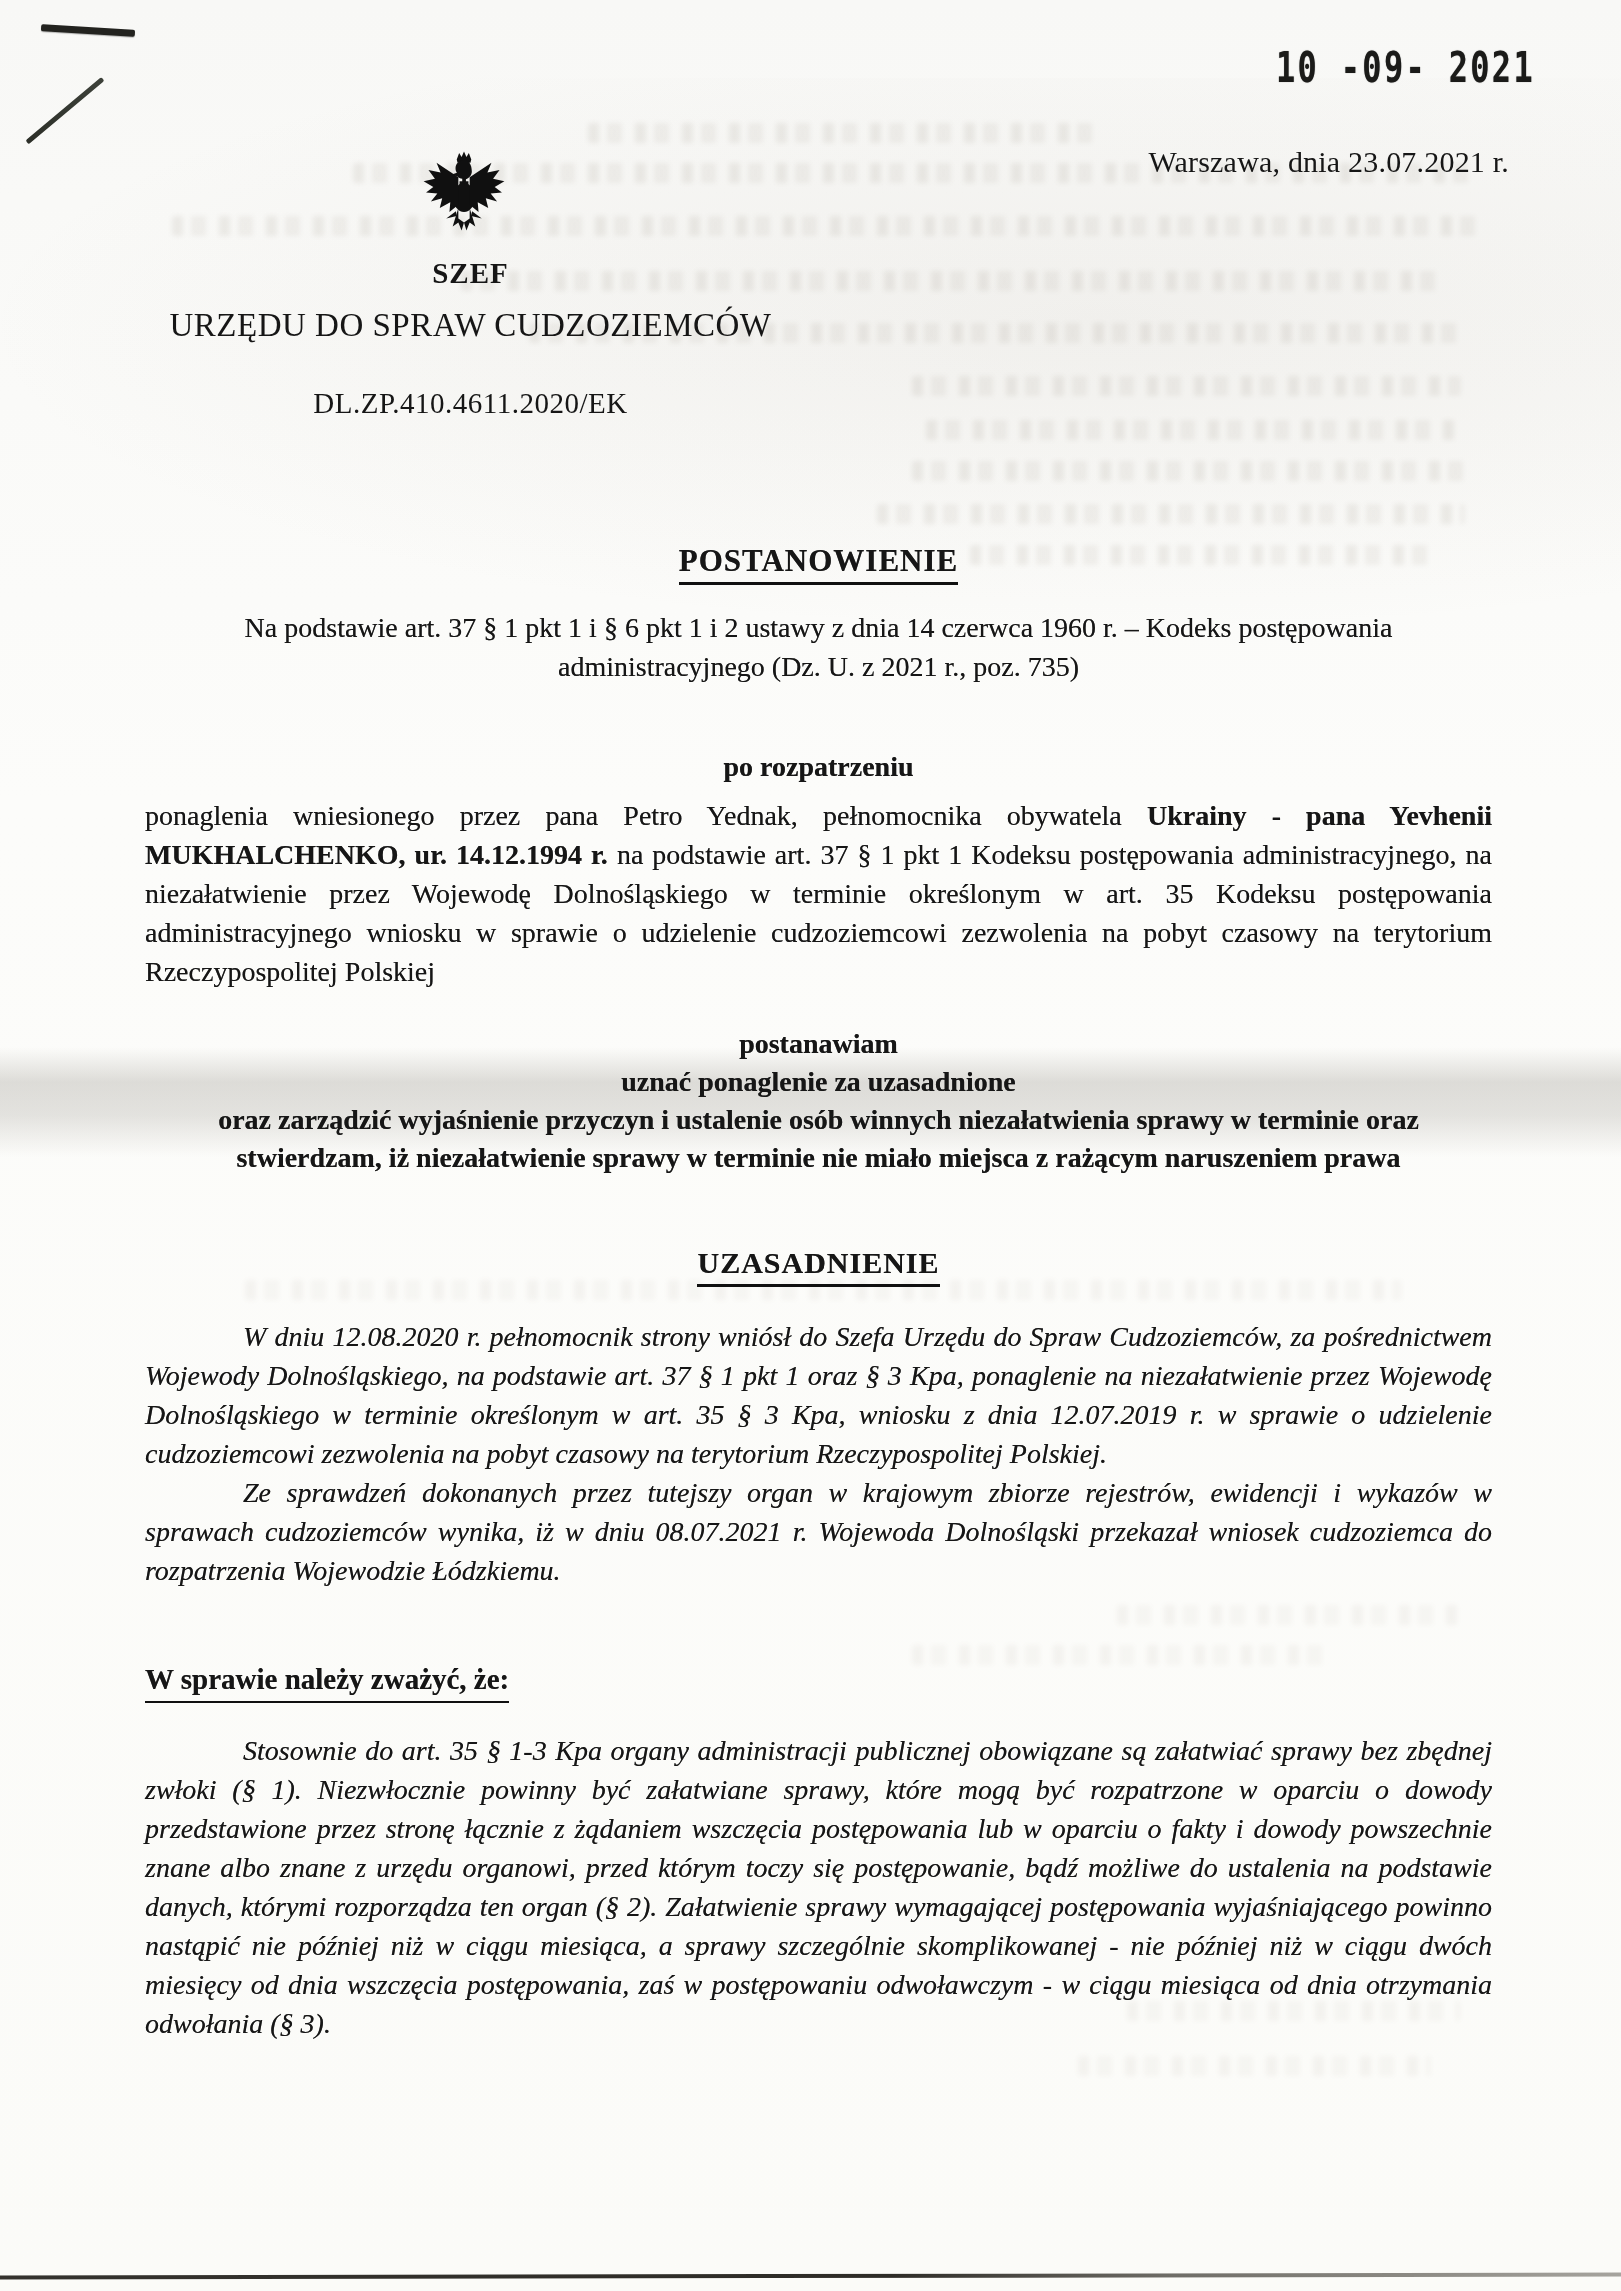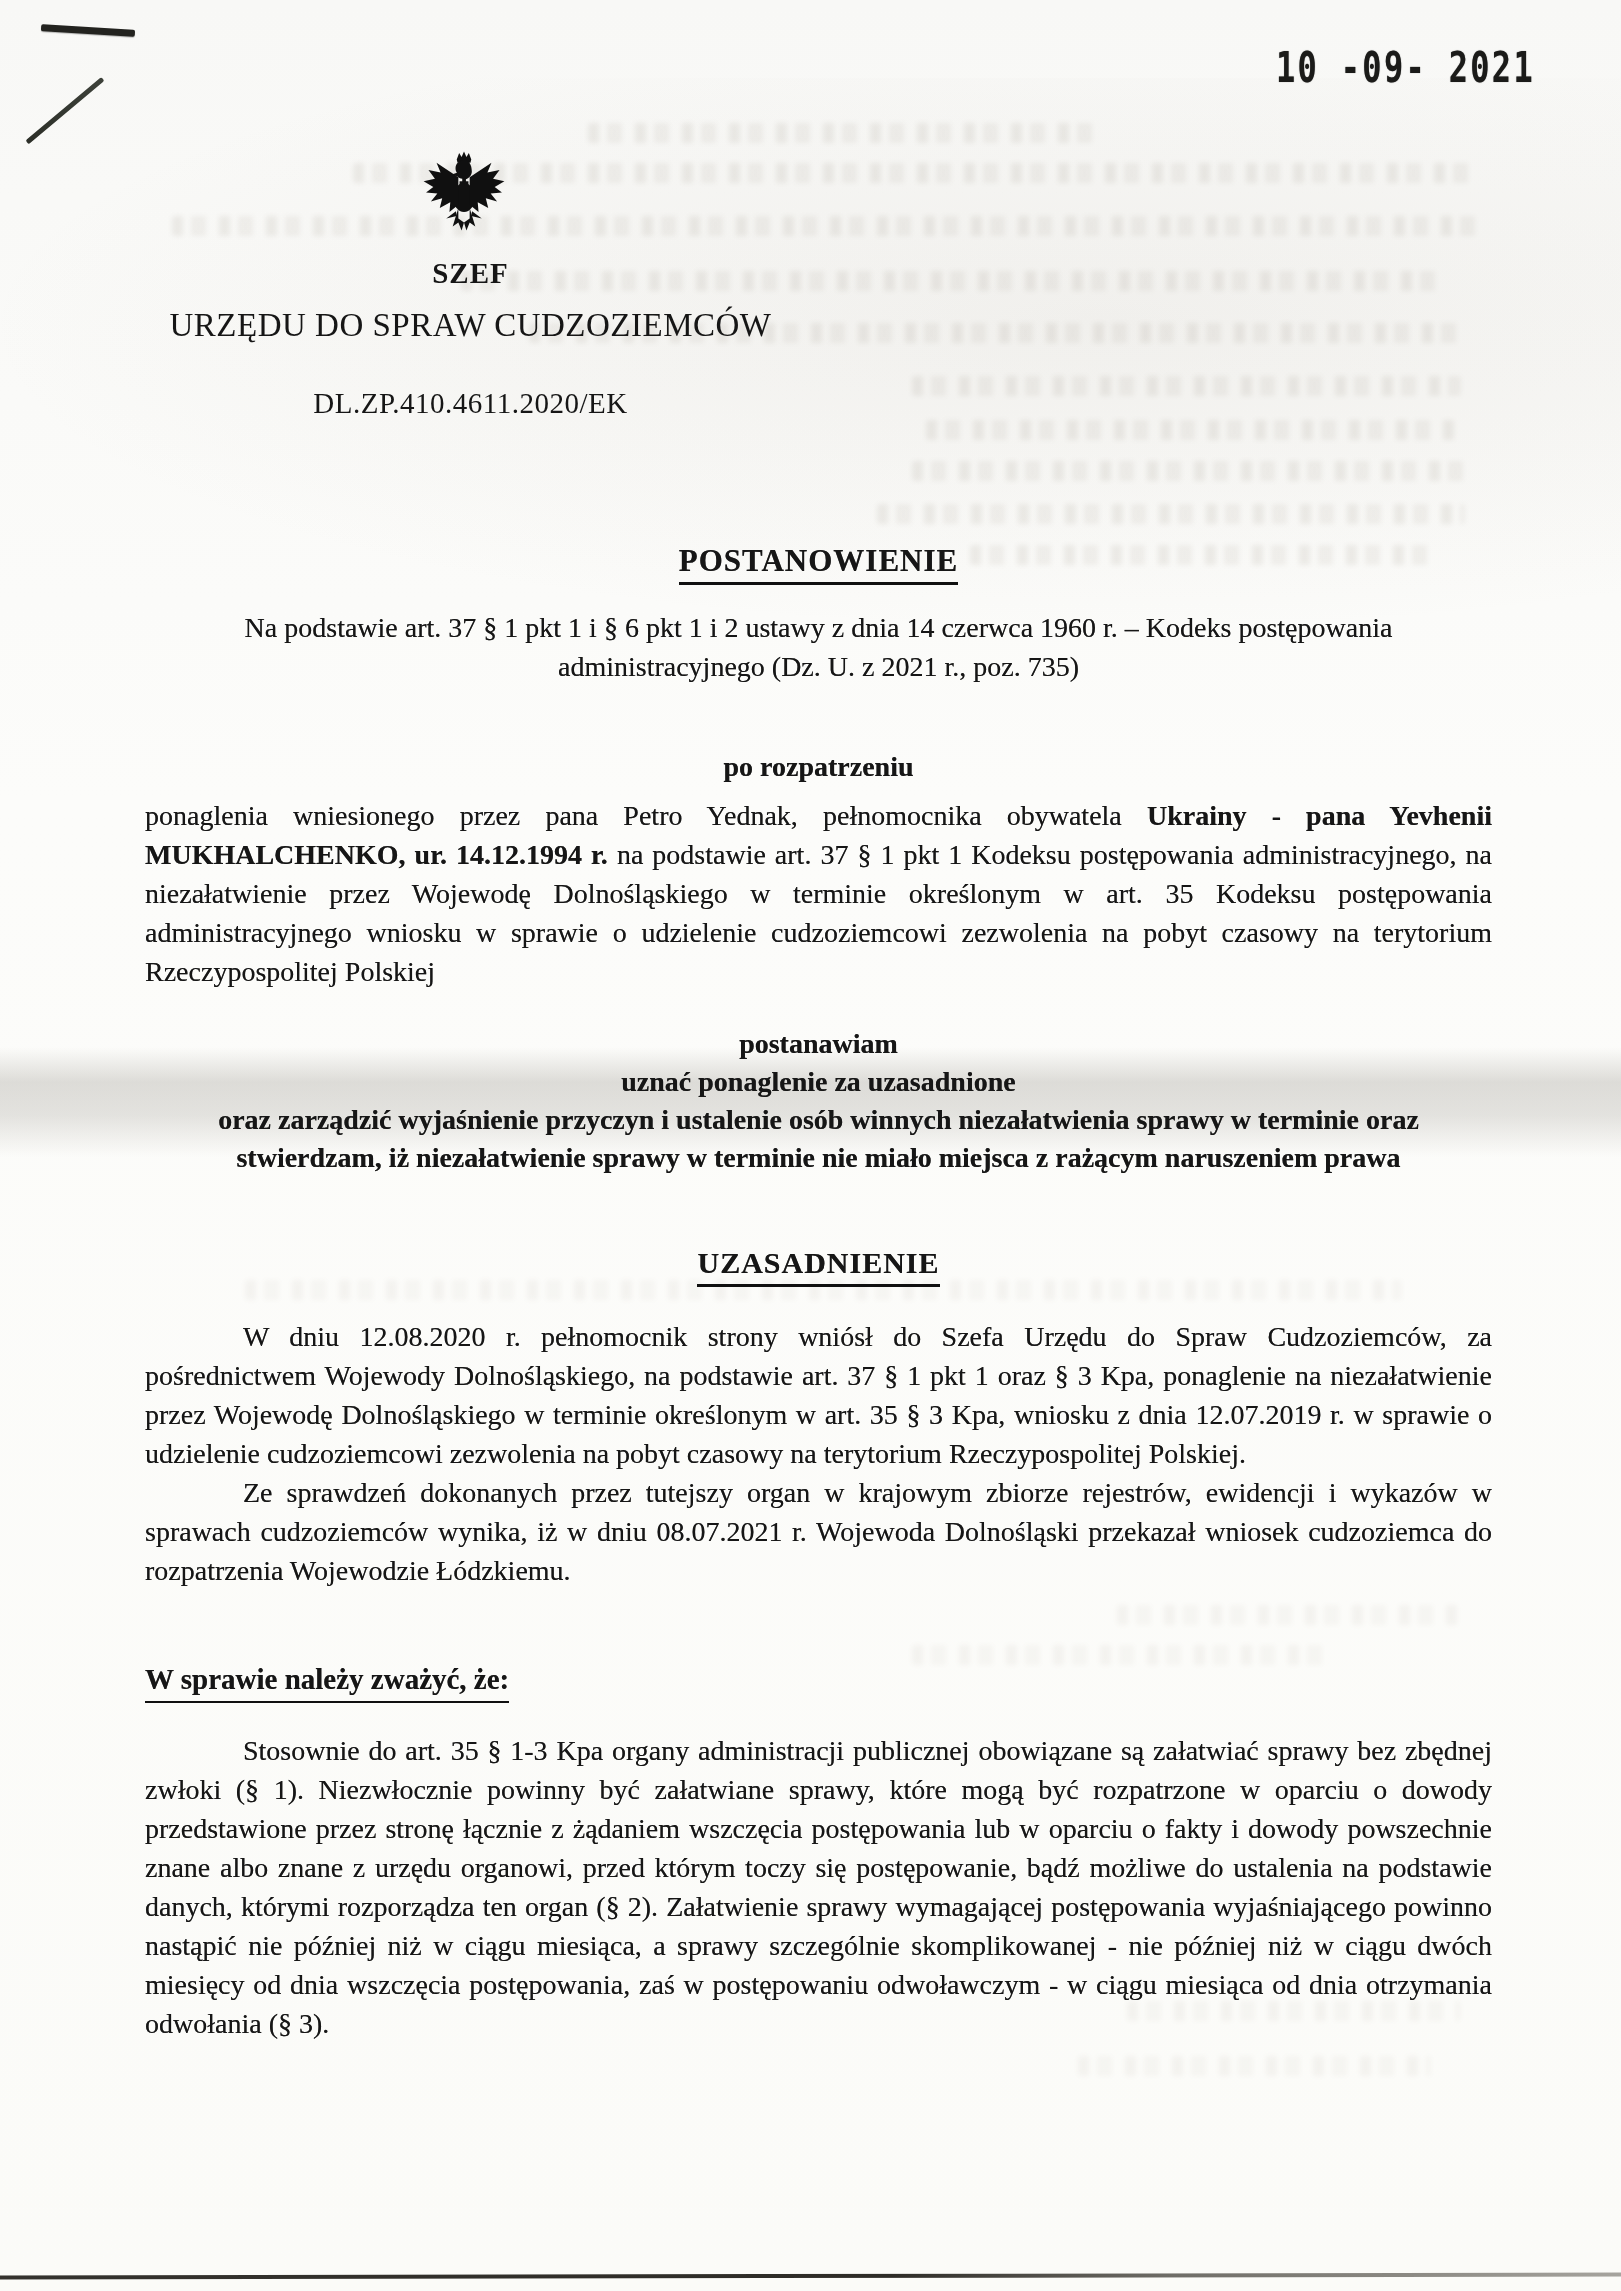--- a/index.html
+++ b/index.html
@@ -42,21 +42,21 @@
   .emblem svg{width:100%;height:100%;filter:blur(0.3px);}
   .org{position:absolute;left:147px;top:257px;width:647px;text-align:center;}
   .org .l1{font-weight:700;font-size:29px;letter-spacing:1px;}
   .org .l2{font-weight:400;font-size:33px;letter-spacing:0.5px;margin-top:16.7px;white-space:nowrap;}
   .org .case{font-size:29px;margin-top:43px;letter-spacing:0.5px;}
   
   .tb{position:absolute;left:145px;width:1347px;font-size:28px;line-height:39px;
     text-shadow:0 0 0.5px rgba(22,22,22,.65);}
   .center{text-align:center;}
   .just{text-align:justify;}
-  .ind p{margin:0;text-indent:98px;}
+  .ind p{margin:0;text-indent:98px;font-style:italic;}
   .h-underline{display:inline-block;border-bottom:3.9px solid #101010;padding-bottom:2px;}
   .post{top:541px;font-size:31px;font-weight:700;letter-spacing:1px;}
   .basis{top:608px;}
   .basis .inner{width:1215px;margin:0 auto;}
   .rozp{top:747px;font-weight:700;}
   .petition{top:796px;}
   .ruling{top:1025px;font-weight:700;line-height:38px;}
   .uzas{top:1243px;font-size:30px;font-weight:700;letter-spacing:1px;}
   .paras{top:1317px;}
   .consid{top:1660px;font-weight:700;font-size:29px;}
@@ -87,20 +87,21 @@
   <div class="g f" style="left:912px;top:1645px;width:421px"></div>
   <div class="g f" style="left:1127px;top:2001px;width:333px"></div>
   <div class="g f" style="left:1078px;top:2056px;width:353px"></div>
 
   <div class="staple"></div>
   <div class="pen"></div>
   <div class="scanline"></div>
 
   <div class="stamp">10 -09- 2021</div>
 
+  <div class="placedate">Warszawa, dnia 23.07.2021 r.</div>
 
   <div class="emblem">
     <svg viewBox="0 0 104 110" xmlns="http://www.w3.org/2000/svg" aria-hidden="true">
       <g fill="#101010">
         <path d="M43 11 L46 3 L49 8 L52 1 L55 8 L58 3 L61 11 L60 15 L44 15 Z"></path>
         <path d="M52 12 c-6.5 0 -10.5 4.6 -10.5 10 0 2.1 .6 4 1.7 5.6 L36 30 l7.4 1.9 c1.7 1.7 4 2.8 6.4 3.1 L49.8 44 h4.6 v-8.4 c4.2-1.5 7.3-5.2 7.3-9.6 C61.7 16.6 57.6 12 52 12 Z"></path>
         <rect x="46.5" y="38" width="11" height="10"></rect>
         <ellipse cx="52" cy="58" rx="13.5" ry="18"></ellipse>
         <path d="M45 33 L18 15 L23 27 L8 24 L16 35 L2 38 L14 45 L5 52 L19 53 L11 63 L25 59 L22 71 L35 64 L34 76 L45 67 Z"></path>
         <path d="M59 33 L86 15 L81 27 L96 24 L88 35 L102 38 L90 45 L99 52 L85 53 L93 63 L79 59 L82 71 L69 64 L70 76 L59 67 Z"></path>

